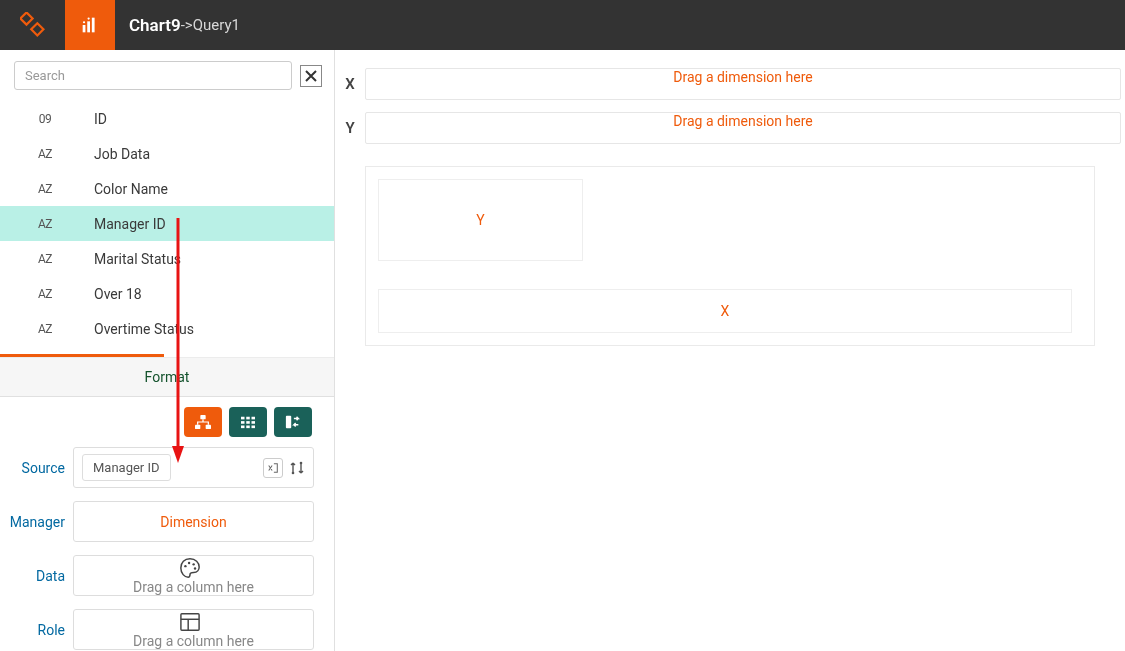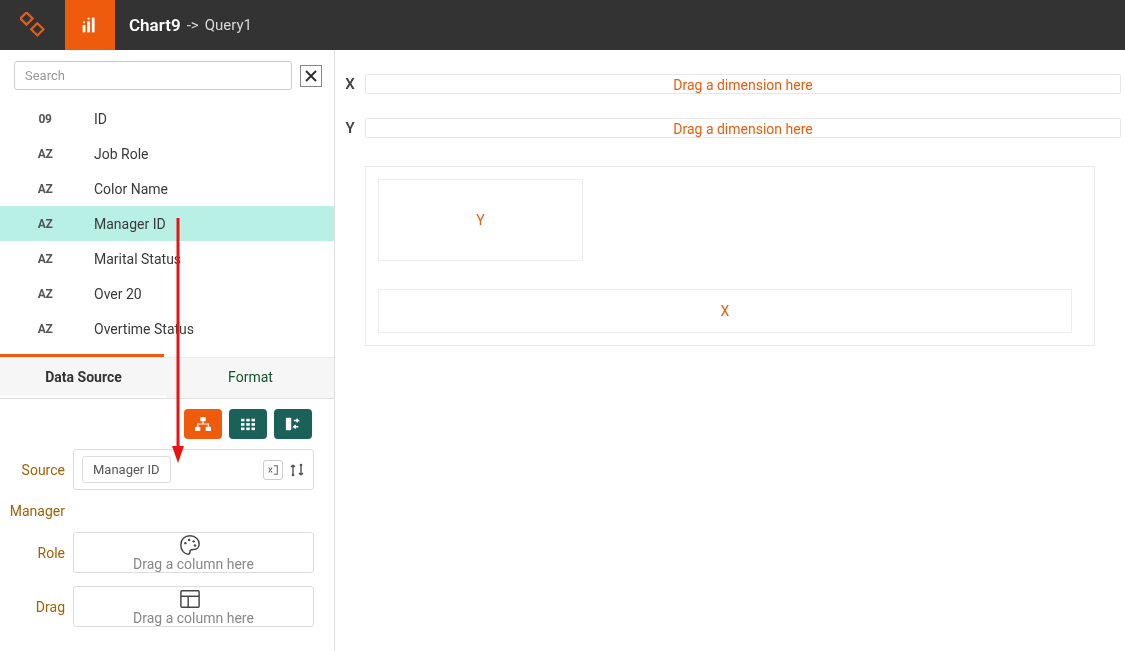--- a/index.html
+++ b/index.html
@@ -2,72 +2,72 @@
 <html><head>
 <meta charset="utf-8">
 <style>
   * { box-sizing: border-box; margin: 0; padding: 0; font-family: -apple-system, BlinkMacSystemFont, "Segoe UI", Roboto, Arial, sans-serif; }
   body { width: 1125px; height: 651px; overflow: hidden; background: #fff; position: relative; }
 
   
   .topbar { height: 50px; background: #333333; display: flex; align-items: center; color: #fff; }
   .topbar-icon1 { width: 65px; height: 50px; display: flex; align-items: center; justify-content: center; }
   .topbar-icon2 { width: 50px; height: 50px; display: flex; align-items: center; justify-content: center; background: #ef5b0c; }
-  .topbar-title { padding-left: 14px; font-size: 17px; font-weight: 600; display: flex; align-items: center; gap: 6px; }
+  .topbar-title { padding-left: 14px; font-size: 17px; font-weight: 600; display: flex; align-items: center; }
   .topbar-title .sub { font-weight: 400; color: #d8d8d8; font-size: 15px; }
 
   
   .main { display: flex; height: 601px; }
   .sidebar { width: 335px; border-right: 1px solid #e0e0e0; display: flex; flex-direction: column; background: #fff; position: relative; }
   .content { flex: 1; background: #fff; padding: 16px 0 0 0; }
 
   
   .search-row { padding: 11px 12px 11px 14px; display: flex; align-items: center; gap: 8px; }
   .search-input { flex: 1; height: 29px; border: 1px solid #ccc; border-radius: 3px; padding: 0 10px; font-size: 13px; color: #333; }
   .search-input::placeholder { color: #999; }
   .clear-btn { width: 22px; height: 22px; border: 1px solid #888; display: flex; align-items: center; justify-content: center; cursor: pointer; background: #fff; }
   .clear-btn svg { width: 12px; height: 12px; }
 
   
   .field-list { flex: 0 0 auto; height: 253px; overflow-y: scroll; position: relative; }
   .field-item { height: 35px; display: flex; align-items: center; padding-left: 60px; cursor: pointer; font-size: 14px; color: #3a3a3a; position: relative; }
   .field-item.selected { background: #b9f0e6; }
-  .field-item .type-label { position: absolute; left: 58px; transform: translateX(-100%); font-weight: 700; font-size: 12px; color: #555; letter-spacing: -0.5px; width: 26px; text-align: center; }
+  .field-item .type-label { position: absolute; left: 58px; transform: translateX(-100%); font-weight: 400; font-size: 12px; color: #555; letter-spacing: -0.5px; width: 26px; text-align: center; }
   .field-item .field-name { padding-left: 34px; }
 
   .orange-underline { height: 3px; background: #ef5b0c; width: 164px; }
 
   
   .tabs-row { display: flex; border-bottom: 1px solid #e0e0e0; border-top: 1px solid #ececec; }
   .tabs-row .tab { flex: 1; text-align: center; font-size: 14px; padding: 11px 0; color: #14532d; cursor: pointer; background: #f6f6f6; }
   .tabs-row .tab.active { font-weight: 700; color: #333; border-bottom: 2px solid #fff; }
 
   
   .toolbar-row { display: flex; gap: 7px; justify-content: flex-end; padding: 10px 22px 10px 10px; }
   .toolbar-btn { width: 38px; height: 30px; border-radius: 4px; display: flex; align-items: center; justify-content: center; cursor: pointer; }
   .toolbar-btn.orange { background: #ef5b0c; }
   .toolbar-btn.teal { background: #1a6159; }
 
   
   .form-area { padding: 0 20px 0 0; overflow-y: auto; flex: 1; }
   .form-row { display: flex; align-items: center; margin-bottom: 13px; }
-  .form-label { width: 73px; text-align: right; font-size: 14px; color: #a16207; padding-right: 8px; }
+  .form-label { width: 73px; text-align: right; font-size: 14px; color: #0369a1; padding-right: 8px; }
   .form-control { flex: 1; height: 41px; border: 1px solid #ddd; border-radius: 3px; display: flex; align-items: center; padding: 0 8px; font-size: 14px; color: #555; background: #fff; }
   .form-control.placeholder { justify-content: center; color: #888; flex-direction: column; }
   .form-control.orange-text { justify-content: center; color: #ef5b0c; }
   .form-control .inner-box { border: 1px solid #ddd; border-radius: 3px; padding: 5px 10px; font-size: 13px; color: #555; display: flex; align-items: center; gap: 6px; }
   .form-control .tail-icons { margin-left: auto; display: flex; gap: 6px; align-items: center; }
   .small-icon { width: 20px; height: 20px; border: 1px solid #ccc; border-radius: 3px; display: flex; align-items: center; justify-content: center; }
   .small-icon svg { width: 12px; height: 12px; }
   .lead-icon { width: 26px; height: 26px; display: flex; align-items: center; justify-content: center; margin-right: 8px; }
 
   
   .axis-row { display: flex; align-items: center; height: 36px; margin-bottom: 8px; }
   .axis-label { width: 30px; text-align: center; font-size: 15px; font-weight: 600; color: #444; }
-  .axis-drop { flex: 1; border: 1px solid #e6e6e6; border-radius: 2px; height: 20px; display: flex; align-items: flex-end; justify-content: center; color: #ef5b0c; font-size: 14px; margin-right: 4px; }
+  .axis-drop { flex: 1; border: 1px solid #e6e6e6; border-radius: 2px; height: 32px; display: flex; align-items: flex-start; justify-content: center; color: #ef5b0c; font-size: 14px; margin-right: 4px; }
   .chart-preview { margin: 20px 30px 0 30px; border: 1px solid #eaeaea; padding: 12px; height: 180px; position: relative; }
   .chart-y { position: absolute; top: 12px; left: 12px; width: 205px; height: 82px; border: 1px solid #eee; display: flex; align-items: center; justify-content: center; color: #ef5b0c; font-size: 14px; }
   .chart-x { position: absolute; left: 12px; right: 22px; bottom: 12px; height: 44px; border: 1px solid #eee; display: flex; align-items: center; justify-content: center; color: #ef5b0c; font-size: 14px; }
 
   
   .red-arrow { position: absolute; left: 172px; top: 218px; pointer-events: none; z-index: 50; }
 
   
   .field-list::-webkit-scrollbar { width: 14px; }
   .field-list::-webkit-scrollbar-track { background: #f1f1f1; }
@@ -114,48 +114,47 @@
       </div>
     </div>
 
     <div class="field-list">
       <div class="field-item">
         <span class="type-label">09</span>
         <span class="field-name">ID</span>
       </div>
       <div class="field-item">
         <span class="type-label">AZ</span>
-        <span class="field-name">Job Role</span>
+        <span class="field-name">Job Data</span>
       </div>
       <div class="field-item">
         <span class="type-label">AZ</span>
         <span class="field-name">Color Name</span>
       </div>
       <div class="field-item selected">
         <span class="type-label">AZ</span>
         <span class="field-name">Manager ID</span>
       </div>
       <div class="field-item">
         <span class="type-label">AZ</span>
         <span class="field-name">Marital Status</span>
       </div>
       <div class="field-item">
         <span class="type-label">AZ</span>
-        <span class="field-name">Over 20</span>
+        <span class="field-name">Over 18</span>
       </div>
       <div class="field-item">
         <span class="type-label">AZ</span>
         <span class="field-name">Overtime Status</span>
       </div>
     </div>
 
     <div class="orange-underline"></div>
 
     <div class="tabs-row">
-      <div class="tab active">Data Source</div>
       <div class="tab">Format</div>
     </div>
 
     <div class="toolbar-row">
       <div class="toolbar-btn orange">
         <svg width="18" height="16" viewBox="0 0 20 18" fill="#fff">
           <rect x="7" y="1" width="6" height="5" rx="1"></rect>
           <rect x="1" y="12" width="6" height="5" rx="1"></rect>
           <rect x="13" y="12" width="6" height="5" rx="1"></rect>
           <path d="M10 6 V9 M10 9 H4 V12 M10 9 H16 V12" stroke="#fff" stroke-width="1.4" fill="none"></path>
@@ -202,40 +201,43 @@
                   <circle cx="4" cy="13" r="1.3" fill="#555"></circle>
                   <circle cx="12" cy="3" r="1.3" fill="#555"></circle>
                 </svg>
             </div>
           </div>
         </div>
       </div>
 
       <div class="form-row">
         <div class="form-label">Manager</div>
-      </div>
-
-      <div class="form-row">
-        <div class="form-label">Role</div>
+        <div class="form-control orange-text">
+          <span>Dimension</span>
+        </div>
+      </div>
+
+      <div class="form-row">
+        <div class="form-label">Data</div>
         <div class="form-control placeholder">
           <div class="lead-icon">
             <svg width="22" height="22" viewBox="0 0 24 24">
                 <path d="M12 2 C6 2 2 6 2 12 C2 18 6 22 10 22 C12 22 12 20 12 19 C12 17 14 17 16 17 C20 17 22 14 22 11 C22 6 18 2 12 2 Z" fill="none" stroke="#444" stroke-width="1.6"></path>
                 <circle cx="7" cy="10" r="1.3" fill="#444"></circle>
                 <circle cx="11" cy="6.5" r="1.3" fill="#444"></circle>
                 <circle cx="16" cy="8" r="1.3" fill="#444"></circle>
                 <circle cx="17.5" cy="12.5" r="1.3" fill="#444"></circle>
               </svg>
           </div>
           <span style="flex:1;text-align:center;">Drag a column here</span>
         </div>
       </div>
 
       <div class="form-row">
-        <div class="form-label">Drag</div>
+        <div class="form-label">Role</div>
         <div class="form-control placeholder">
           <div class="lead-icon">
             <svg width="22" height="20" viewBox="0 0 24 22">
                 <rect x="2" y="2" width="20" height="18" rx="1" fill="none" stroke="#444" stroke-width="1.6"></rect>
                 <line x1="2" y1="8" x2="22" y2="8" stroke="#444" stroke-width="1.6"></line>
                 <line x1="10" y1="8" x2="10" y2="20" stroke="#444" stroke-width="1.6"></line>
               </svg>
           </div>
           <span style="flex:1;text-align:center;">Drag a column here</span>
         </div>

